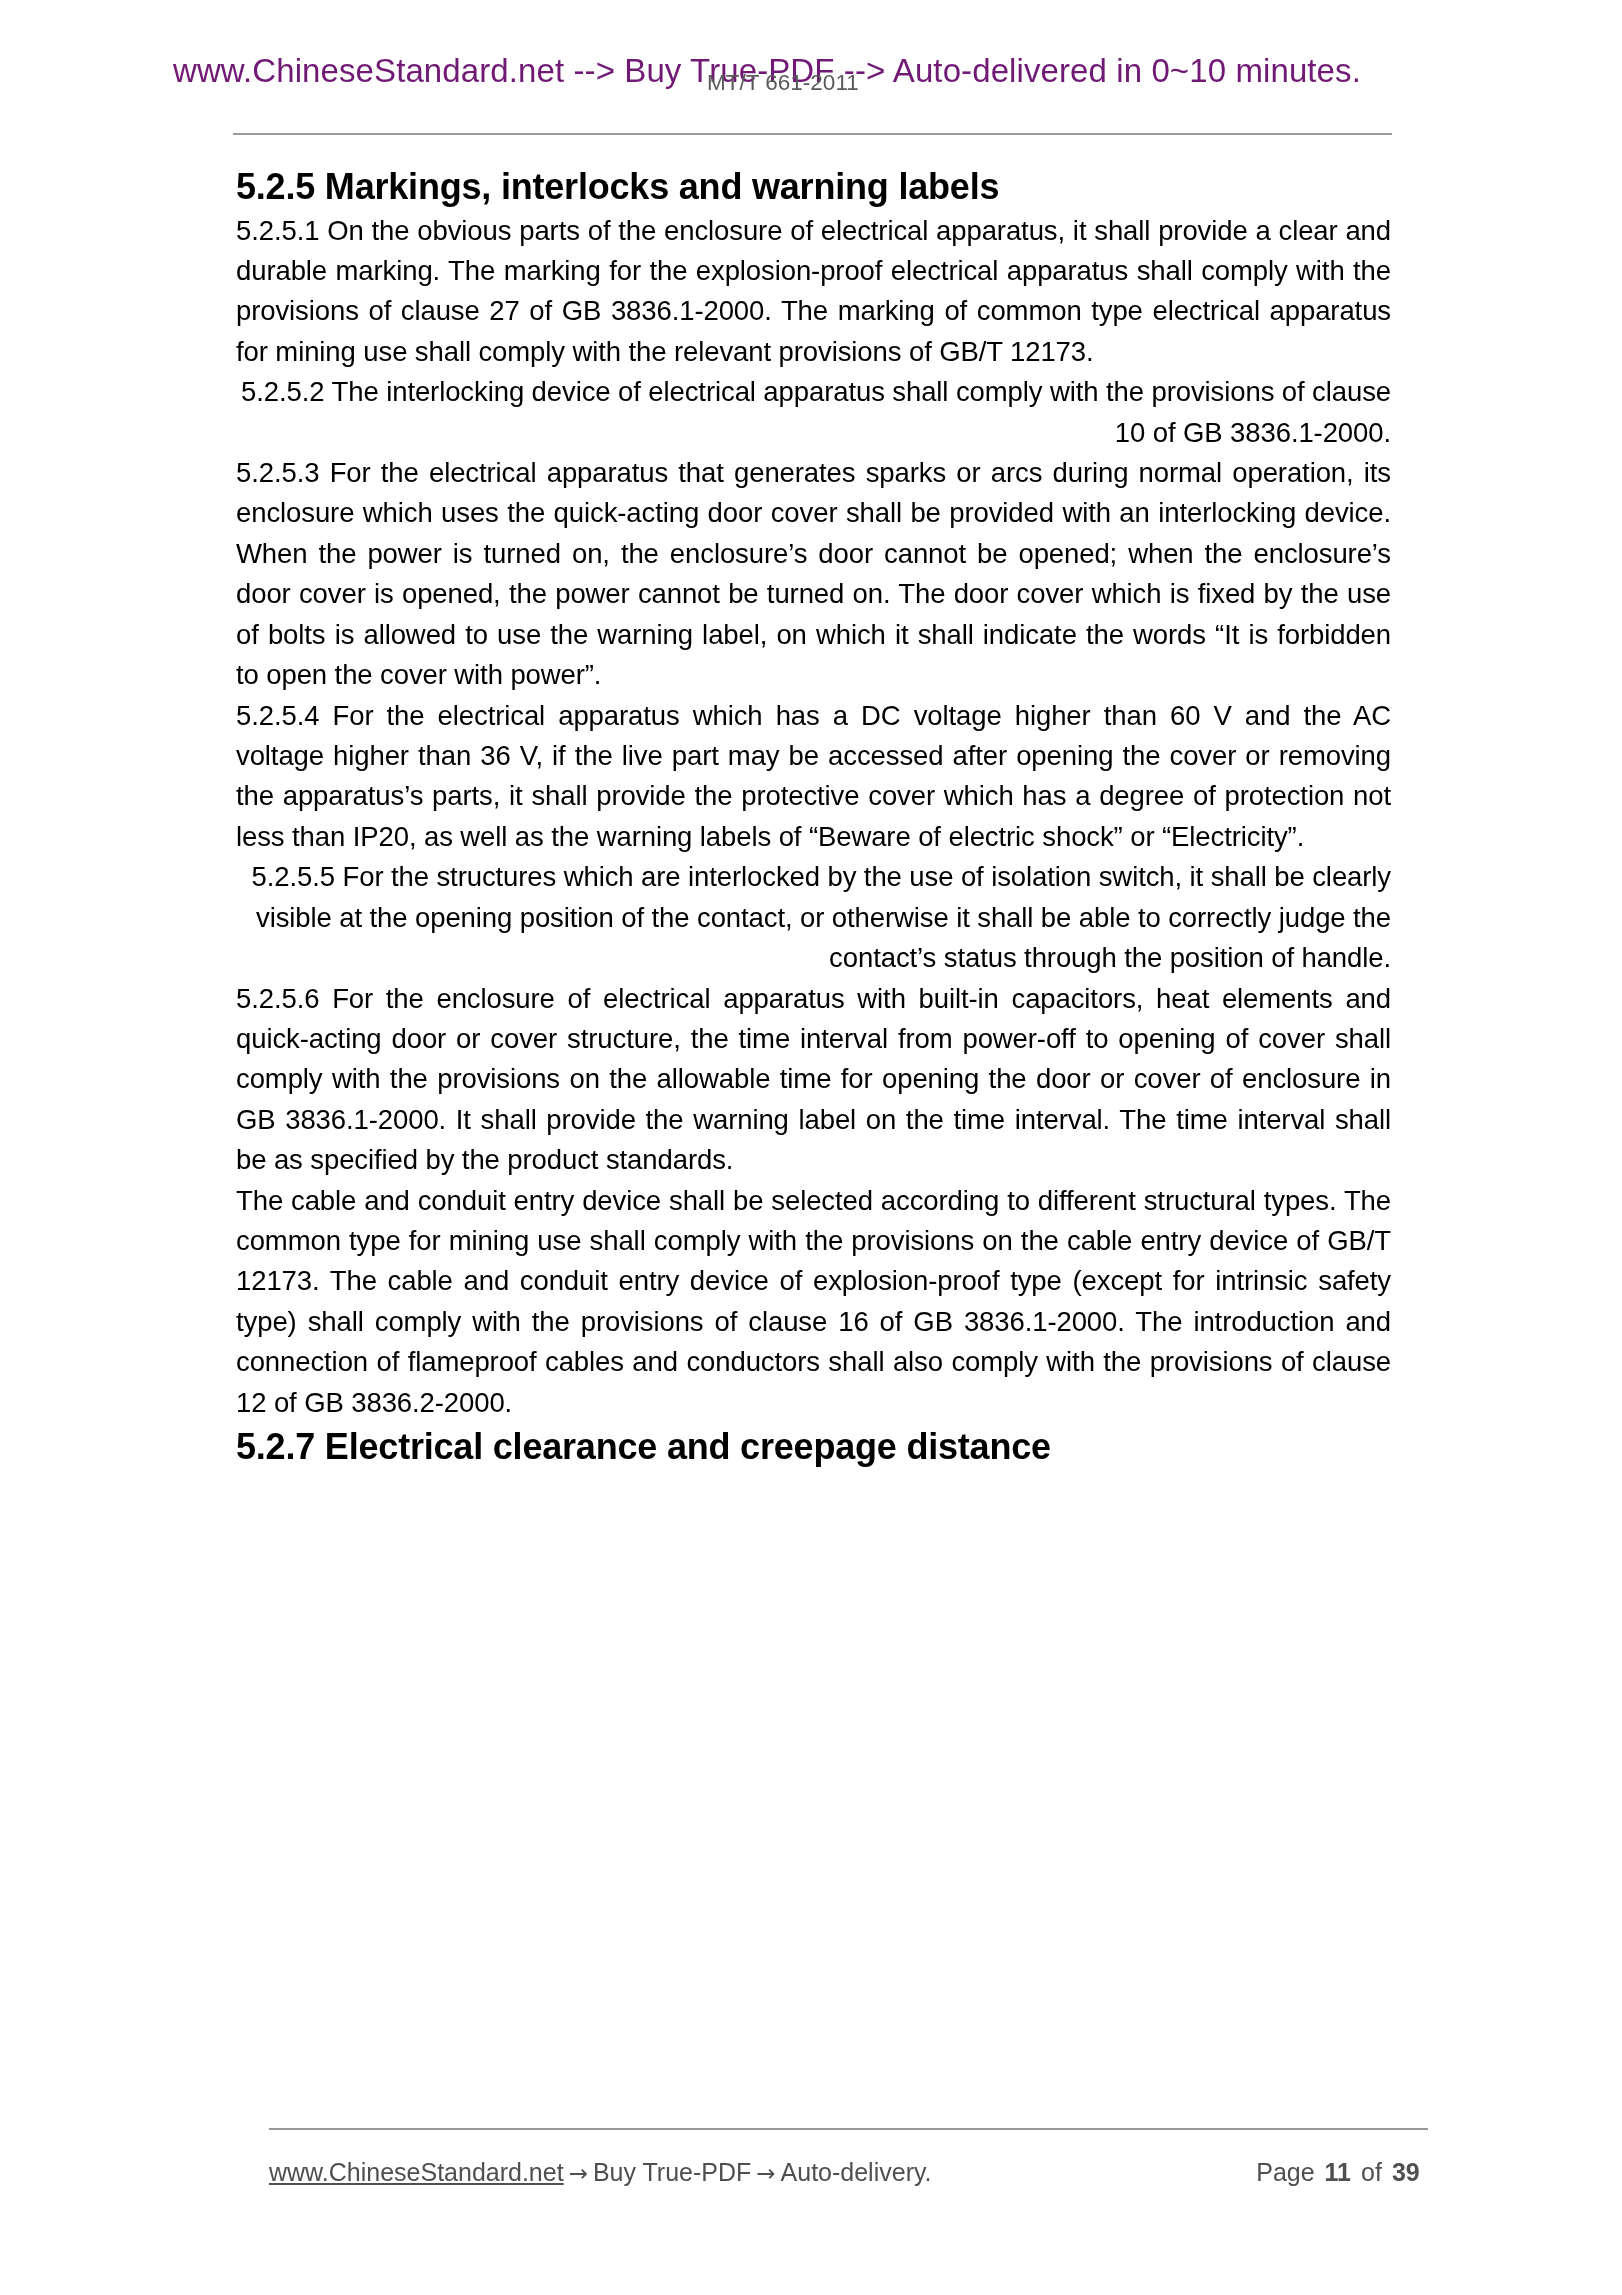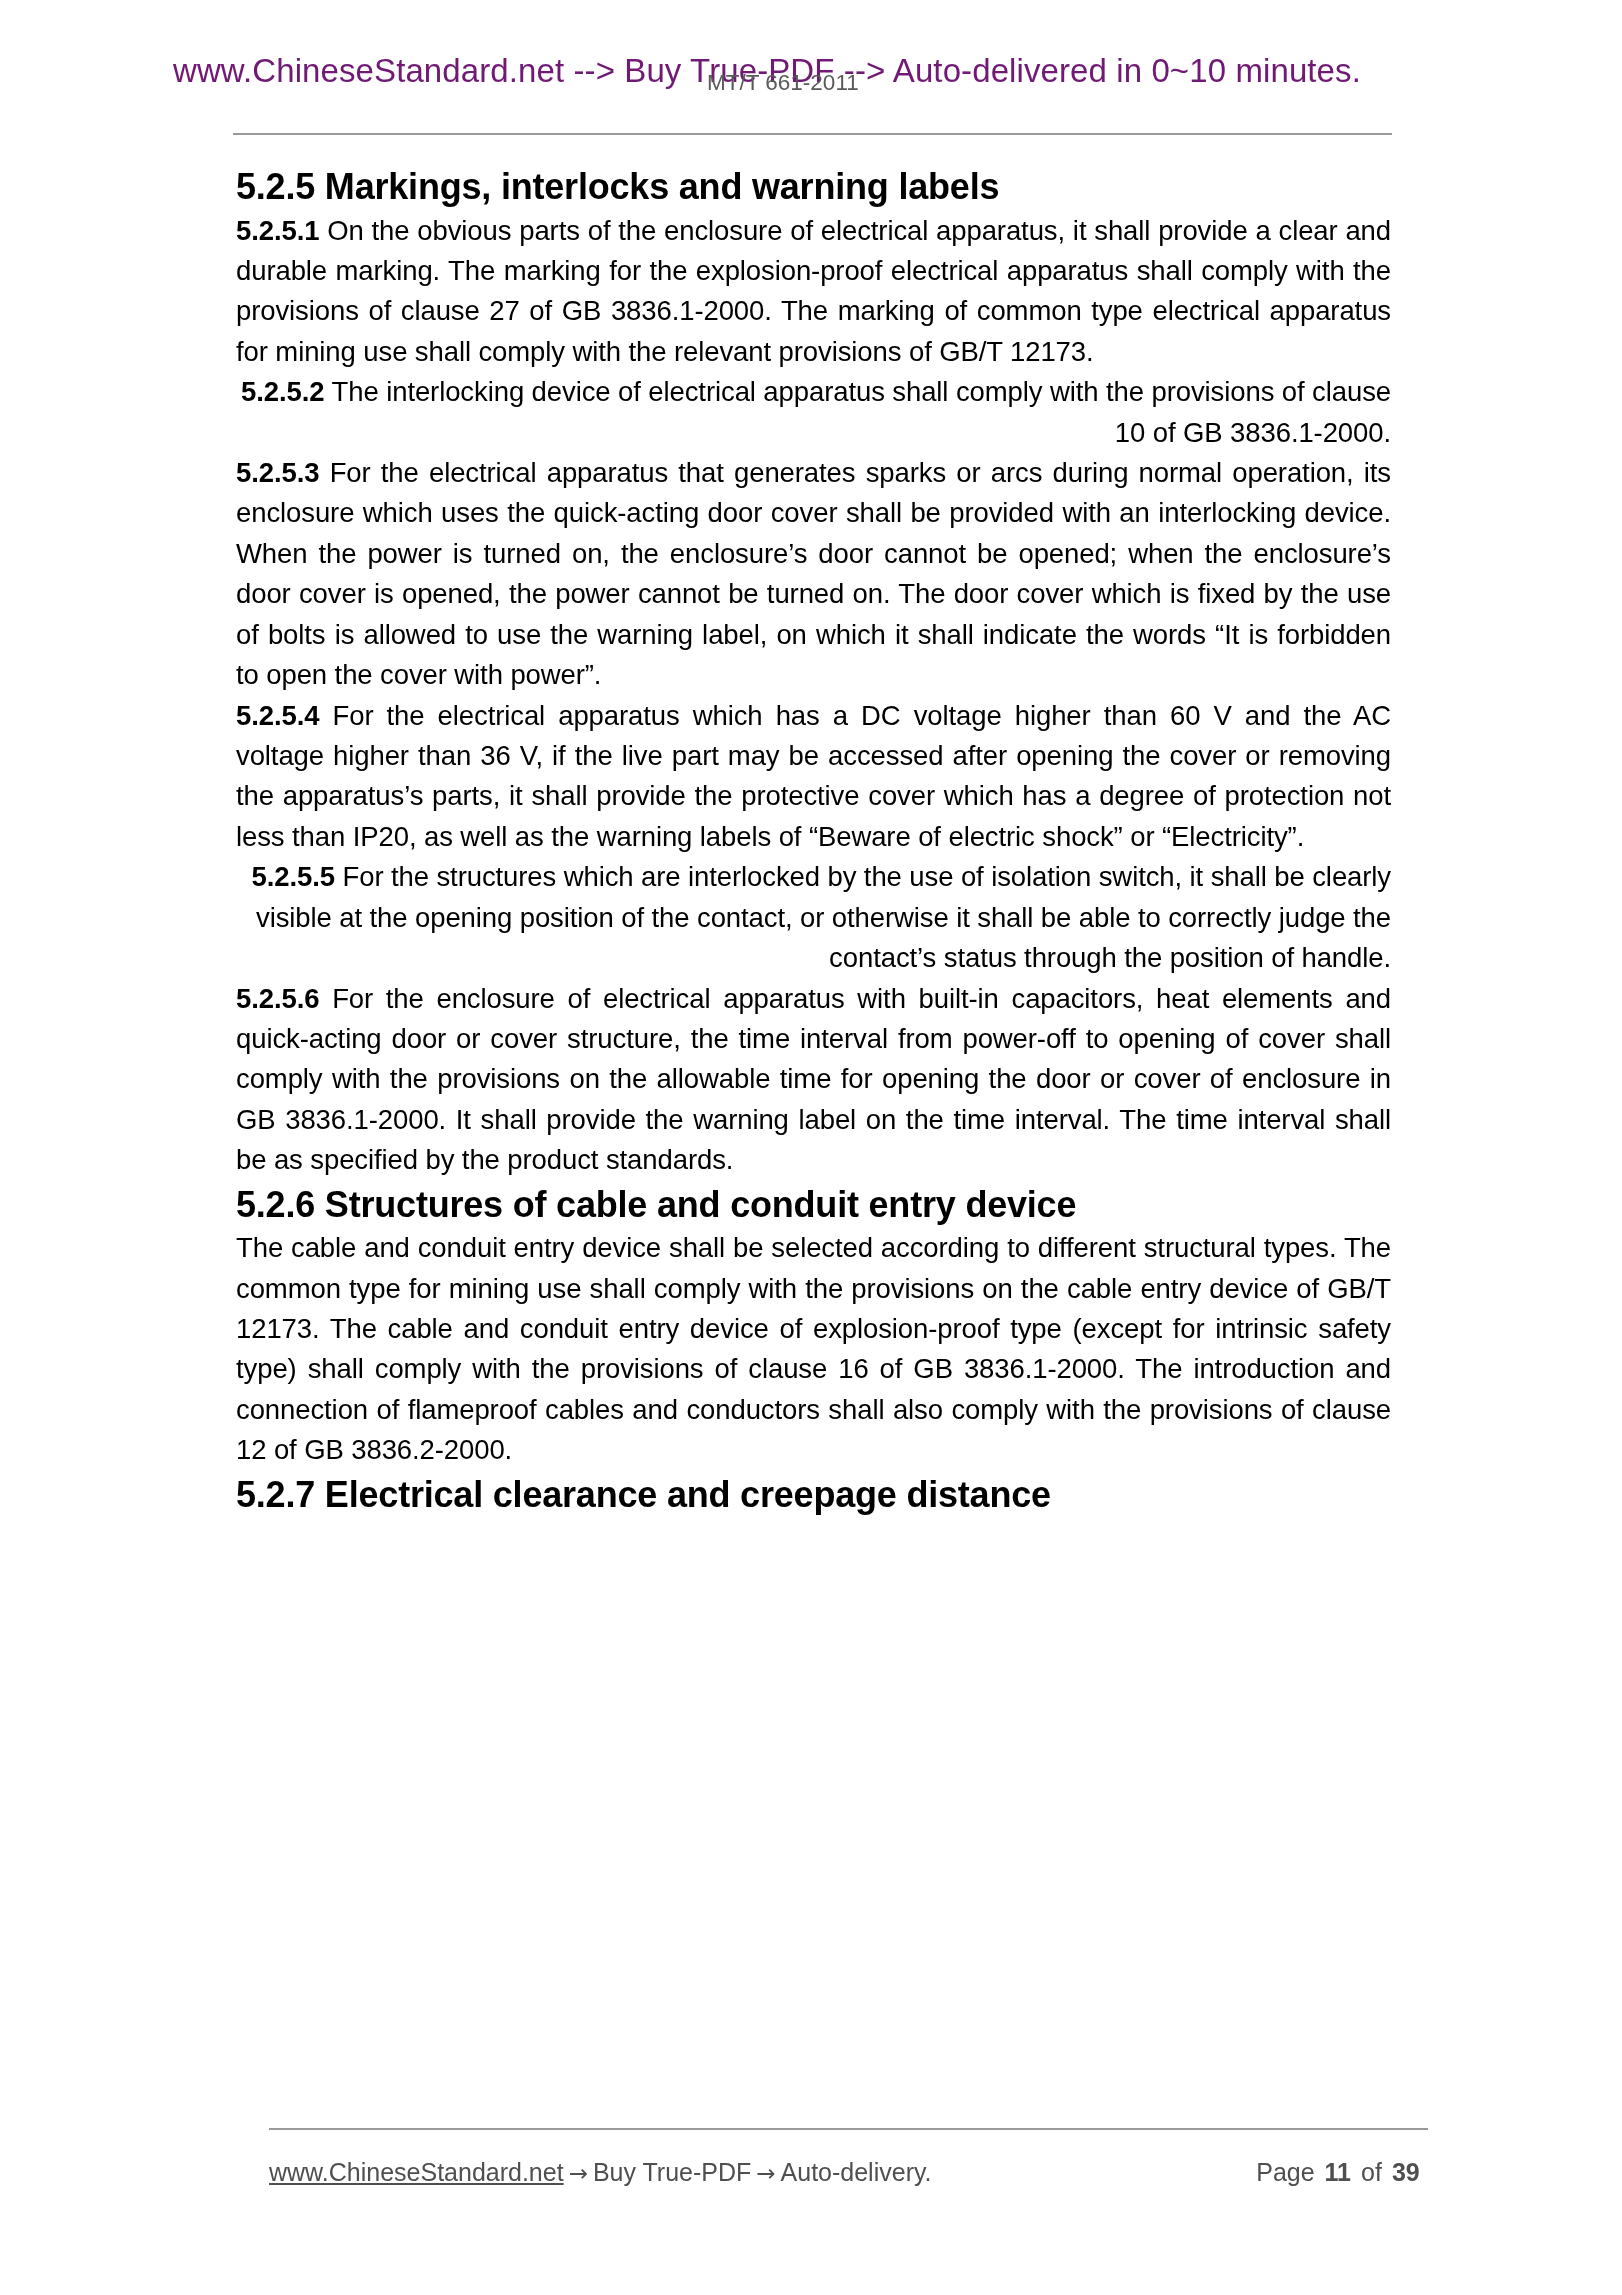--- a/index.html
+++ b/index.html
@@ -75,21 +75,21 @@
     padding: 0;
     line-height: 1.47;
     text-align: justify;
     text-justify: inter-word;
     letter-spacing: -0.1px;
   }
   p.para.left {
     text-align: right;
   }
   .num {
-    font-weight: bold;
+    font-weight: normal;
   }
   .sp-head-first { margin-top: 0; }
   .sp-after-head { margin-top: 37px; }
   .sp-para { margin-top: 35px; }
   .sp-head { margin-top: 42px; }
 
   
   .footer-zone {
     position: absolute;
     left: 0;
@@ -176,21 +176,20 @@
     <p class="para sp-para left">
       <span class="num">5.2.5.5</span>
       <span>For the structures which are interlocked by the use of isolation switch, it shall be clearly visible at the opening position of the contact, or otherwise it shall be able to correctly judge the contact’s status through the position of handle.</span>
     </p>
 
     <p class="para sp-para">
       <span class="num">5.2.5.6</span>
       <span>For the enclosure of electrical apparatus with built-in capacitors, heat elements and quick-acting door or cover structure, the time interval from power-off to opening of cover shall comply with the provisions on the allowable time for opening the door or cover of enclosure in GB 3836.1-2000. It shall provide the warning label on the time interval. The time interval shall be as specified by the product standards.</span>
     </p>
 
-    <h2 class="sec-head sp-head">5.2.6 Structures of cable and conduit entry device</h2>
 
     <p class="para sp-after-head">
       <span>The cable and conduit entry device shall be selected according to different structural types. The common type for mining use shall comply with the provisions on the cable entry device of GB/T 12173. The cable and conduit entry device of explosion-proof type (except for intrinsic safety type) shall comply with the provisions of clause 16 of GB 3836.1-2000. The introduction and connection of flameproof cables and conductors shall also comply with the provisions of clause 12 of GB 3836.2-2000.</span>
     </p>
 
     <h2 class="sec-head sp-head">5.2.7 Electrical clearance and creepage distance</h2>
 
   </div>
 
   <div class="footer-zone">

